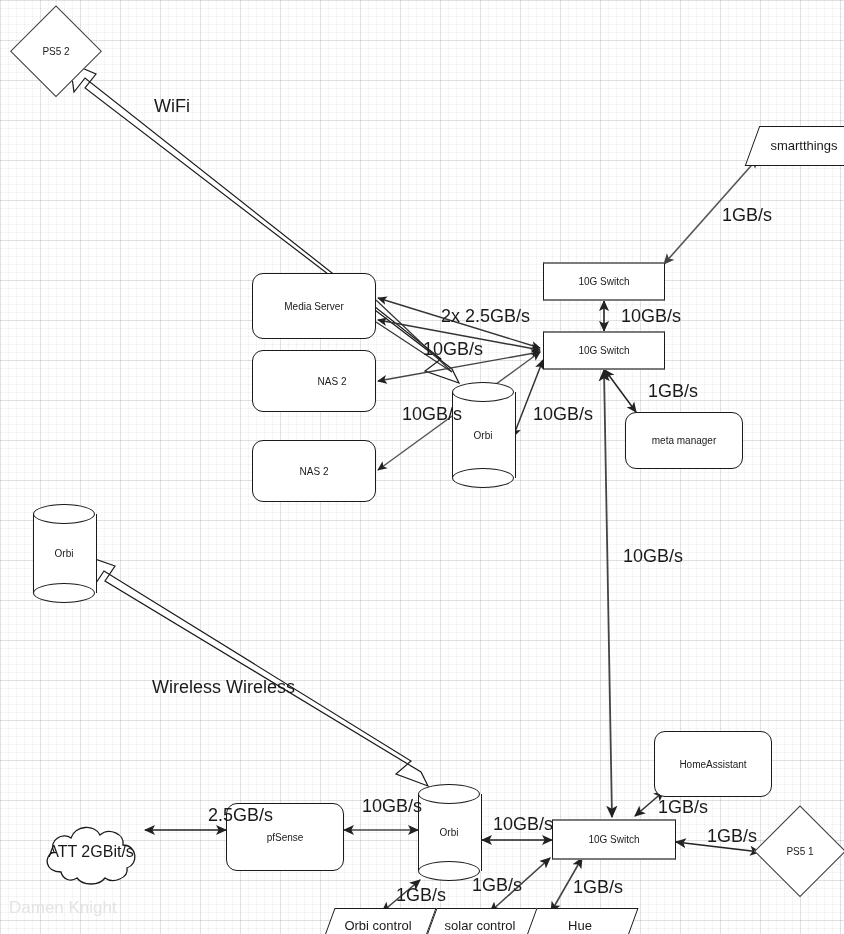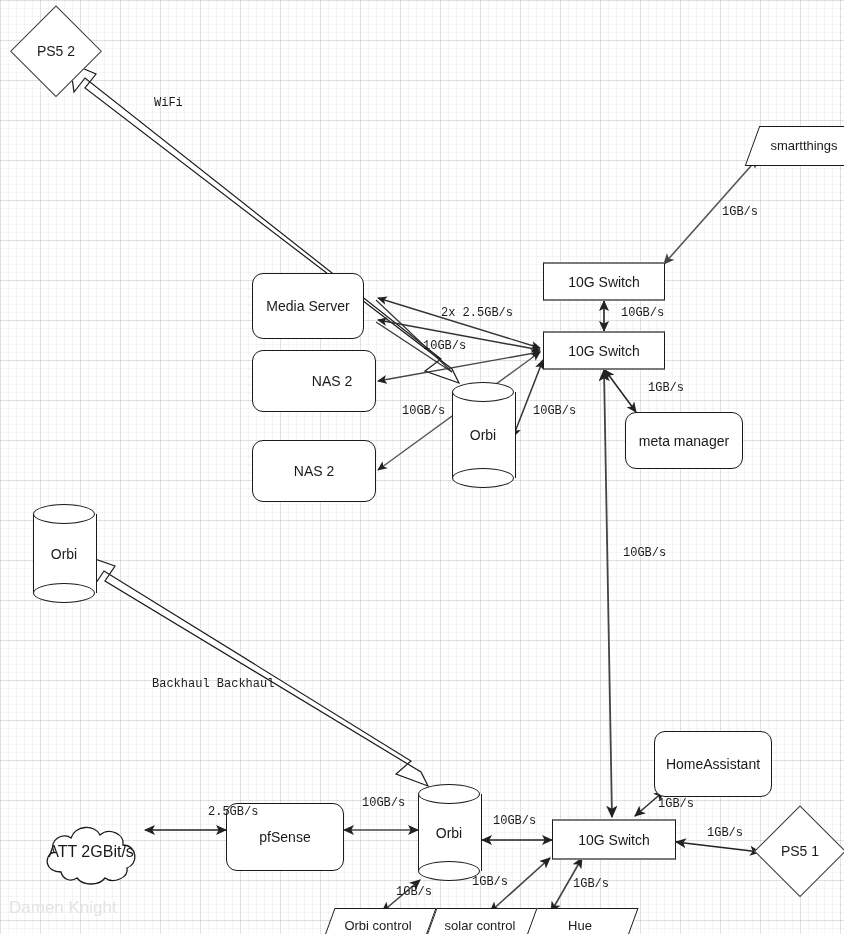--- a/index.html
+++ b/index.html
@@ -31,21 +31,21 @@
     pointer-events: none;
   }
   .node {
     position: absolute;
     box-sizing: border-box;
     display: flex;
     align-items: center;
     justify-content: center;
     background: #ffffff;
     color: #1a1a1a;
-    font-size: 14px;
+    font-size: 10px;
     font-family: "Liberation Sans", sans-serif;
     text-align: center;
     z-index: 3;
   }
   .node-rounded {
     border: 1.2px solid #1a1a1a;
     border-radius: 11px;
   }
   .node-rect {
     border: 1.2px solid #1a1a1a;
@@ -109,22 +109,22 @@
     box-sizing: border-box;
     z-index: -1;
   }
   .cyl-top { top: -1px; }
   .cyl-bottom { bottom: -1px; background: #ffffff; z-index: -2; }
   
   .node-cloud { background: transparent; border: none; }
   .node-cloud svg { position: absolute; left: 0; top: 0; z-index: -1; }
   .edge-label {
     position: absolute;
-    font-family: Liberation Mono, monospace;
-    font-size: 12px;
+    font-family: Liberation Sans, sans-serif;
+    font-size: 18px;
     color: #1a1a1a;
     background: transparent;
     white-space: nowrap;
     z-index: 4;
   }
   .watermark {
     position: absolute;
     font-family: "Liberation Sans", sans-serif;
     font-size: 17px;
     color: #e3e3e3;
@@ -196,21 +196,21 @@
   <div class="node node-diamond" style="left:10px; top:5px; width:92px; height:92px;">
     <span class="dia-shape"></span>
     <span class="node-label">PS5 2</span>
   </div>
 
   <div class="node node-para" style="left:752px; top:126px; width:104px; height:38px; font-size:13px;">
     <span class="para-shape"></span>
     <span class="node-label">smartthings</span>
   </div>
 
-  <div class="node node-rounded" style="left:252px; top:273px; width:112px; height:66px;">
+  <div class="node node-rounded" style="left:252px; top:273px; width:124px; height:66px;">
     <span class="node-label">Media Server</span>
   </div>
 
   <div class="node node-rounded" style="left:252px; top:350px; width:124px; height:62px;padding-left:36px;">
     <span class="node-label">NAS 2</span>
   </div>
 
   <div class="node node-rounded" style="left:252px; top:440px; width:124px; height:62px;">
     <span class="node-label">NAS 2</span>
   </div>
@@ -291,21 +291,21 @@
 
   <div class="edge-label" style="left:154px; top:96px;">WiFi</div>
   <div class="edge-label" style="left:722px; top:205px;">1GB/s</div>
   <div class="edge-label" style="left:621px; top:306px;">10GB/s</div>
   <div class="edge-label" style="left:441px; top:306px;">2x 2.5GB/s</div>
   <div class="edge-label" style="left:423px; top:339px;">10GB/s</div>
   <div class="edge-label" style="left:402px; top:404px;">10GB/s</div>
   <div class="edge-label" style="left:533px; top:404px;">10GB/s</div>
   <div class="edge-label" style="left:648px; top:381px;">1GB/s</div>
   <div class="edge-label" style="left:623px; top:546px;">10GB/s</div>
-  <div class="edge-label" style="left:152px; top:677px;">Backhaul Backhaul</div>
+  <div class="edge-label" style="left:152px; top:677px;">Wireless Wireless</div>
   <div class="edge-label" style="left:160px; top:805px;padding-left:48px;">2.5GB/s</div>
   <div class="edge-label" style="left:362px; top:796px;">10GB/s</div>
   <div class="edge-label" style="left:493px; top:814px;">10GB/s</div>
   <div class="edge-label" style="left:658px; top:797px;">1GB/s</div>
   <div class="edge-label" style="left:707px; top:826px;">1GB/s</div>
   <div class="edge-label" style="left:396px; top:885px;">1GB/s</div>
   <div class="edge-label" style="left:472px; top:875px;">1GB/s</div>
   <div class="edge-label" style="left:573px; top:877px;">1GB/s</div>
 
   <div class="watermark" style="left:9px; top:898px;">Damen Knight</div>

